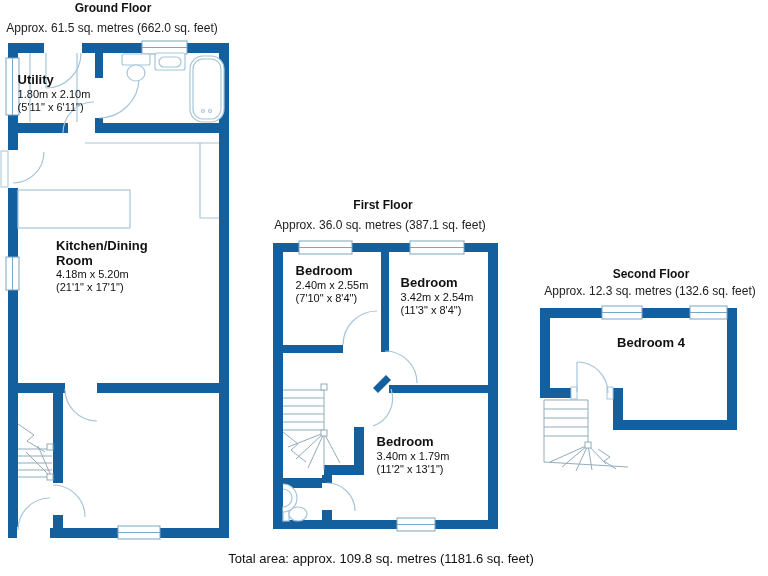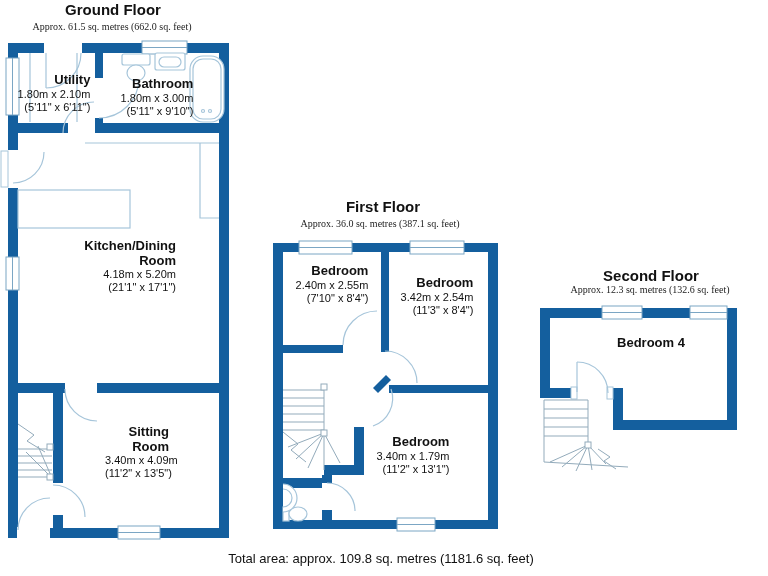--- a/index.html
+++ b/index.html
@@ -9,23 +9,23 @@
   .wall{fill:#145f9e;}
   .gap{fill:#ffffff;}
   .win{fill:#ffffff;stroke:#7ba6c4;stroke-width:1;}
   .winline{stroke:#7ba6c4;stroke-width:1;}
   .thin{fill:none;stroke:#a6c5da;stroke-width:1.2;}
   .arc{fill:none;stroke:#a6c5da;stroke-width:1.2;}
   .stair{fill:none;stroke:#93abbb;stroke-width:1;}
   .newel{fill:#fff;stroke:#93abbb;stroke-width:1;}
   .fix{fill:#fff;stroke:#a6c5da;stroke-width:1.2;}
   .frame{fill:#fff;stroke:#a6c5da;stroke-width:1;}
-  .floor-title{position:absolute;transform:translateX(-50%);font-size:15px;font-weight:700;white-space:nowrap;}
-  .floor-sub{position:absolute;transform:translateX(-50%);font-size:10px;white-space:nowrap;color:#222;font-family:Liberation Serif, serif;}
-  .room-label{position:absolute;transform:translateX(-50%);text-align:right;}
+  .floor-title{position:absolute;transform:translateX(-50%);font-size:12px;font-weight:700;white-space:nowrap;}
+  .floor-sub{position:absolute;transform:translateX(-50%);font-size:12px;white-space:nowrap;color:#222;}
+  .room-label{position:absolute;transform:translateX(-50%);text-align:left;}
   .room-name{font-size:13px;font-weight:700;line-height:1.12;}
   .room-dims{font-size:11px;line-height:1.2;}
   .nowrap{white-space:nowrap;}
   .footer{position:absolute;transform:translateX(-50%);font-size:13px;white-space:nowrap;}
 </style>
 </head>
 <body>
 
 <div class="canvas">
 
@@ -187,37 +187,27 @@
 
 <div class="floor-title" style="left:113px;top:1px">Ground Floor</div>
 <div class="floor-sub" style="left:112px;top:21px">Approx. 61.5 sq. metres (662.0 sq. feet)</div>
 
 <div class="room-label nowrap" style="left:54px;top:73px">
   <div class="room-name">Utility</div>
   <div class="room-dims">1.80m x 2.10m</div>
   <div class="room-dims">(5'11" x 6'11")</div>
 </div>
 
-<div class="room-label nowrap" style="left:157px;top:77px">
-  <div class="room-name">Bathroom</div>
-  <div class="room-dims">1.80m x 3.00m</div>
-  <div class="room-dims">(5'11" x 9'10")</div>
-</div>
 
 <div class="room-label" style="left:116px;top:239px;width:120px">
   <div class="room-name">Kitchen/Dining Room</div>
   <div class="room-dims">4.18m x 5.20m</div>
   <div class="room-dims">(21'1" x 17'1")</div>
 </div>
 
-<div class="room-label" style="left:137px;top:425px;width:64px">
-  <div class="room-name">Sitting Room</div>
-  <div class="room-dims nowrap">3.40m x 4.09m</div>
-  <div class="room-dims nowrap">(11'2" x 13'5")</div>
-</div>
 
 <div class="floor-title" style="left:383px;top:198px">First Floor</div>
 <div class="floor-sub" style="left:380px;top:218px">Approx. 36.0 sq. metres (387.1 sq. feet)</div>
 
 <div class="room-label nowrap" style="left:332px;top:264px">
   <div class="room-name">Bedroom</div>
   <div class="room-dims">2.40m x 2.55m</div>
   <div class="room-dims">(7'10" x 8'4")</div>
 </div>
 

